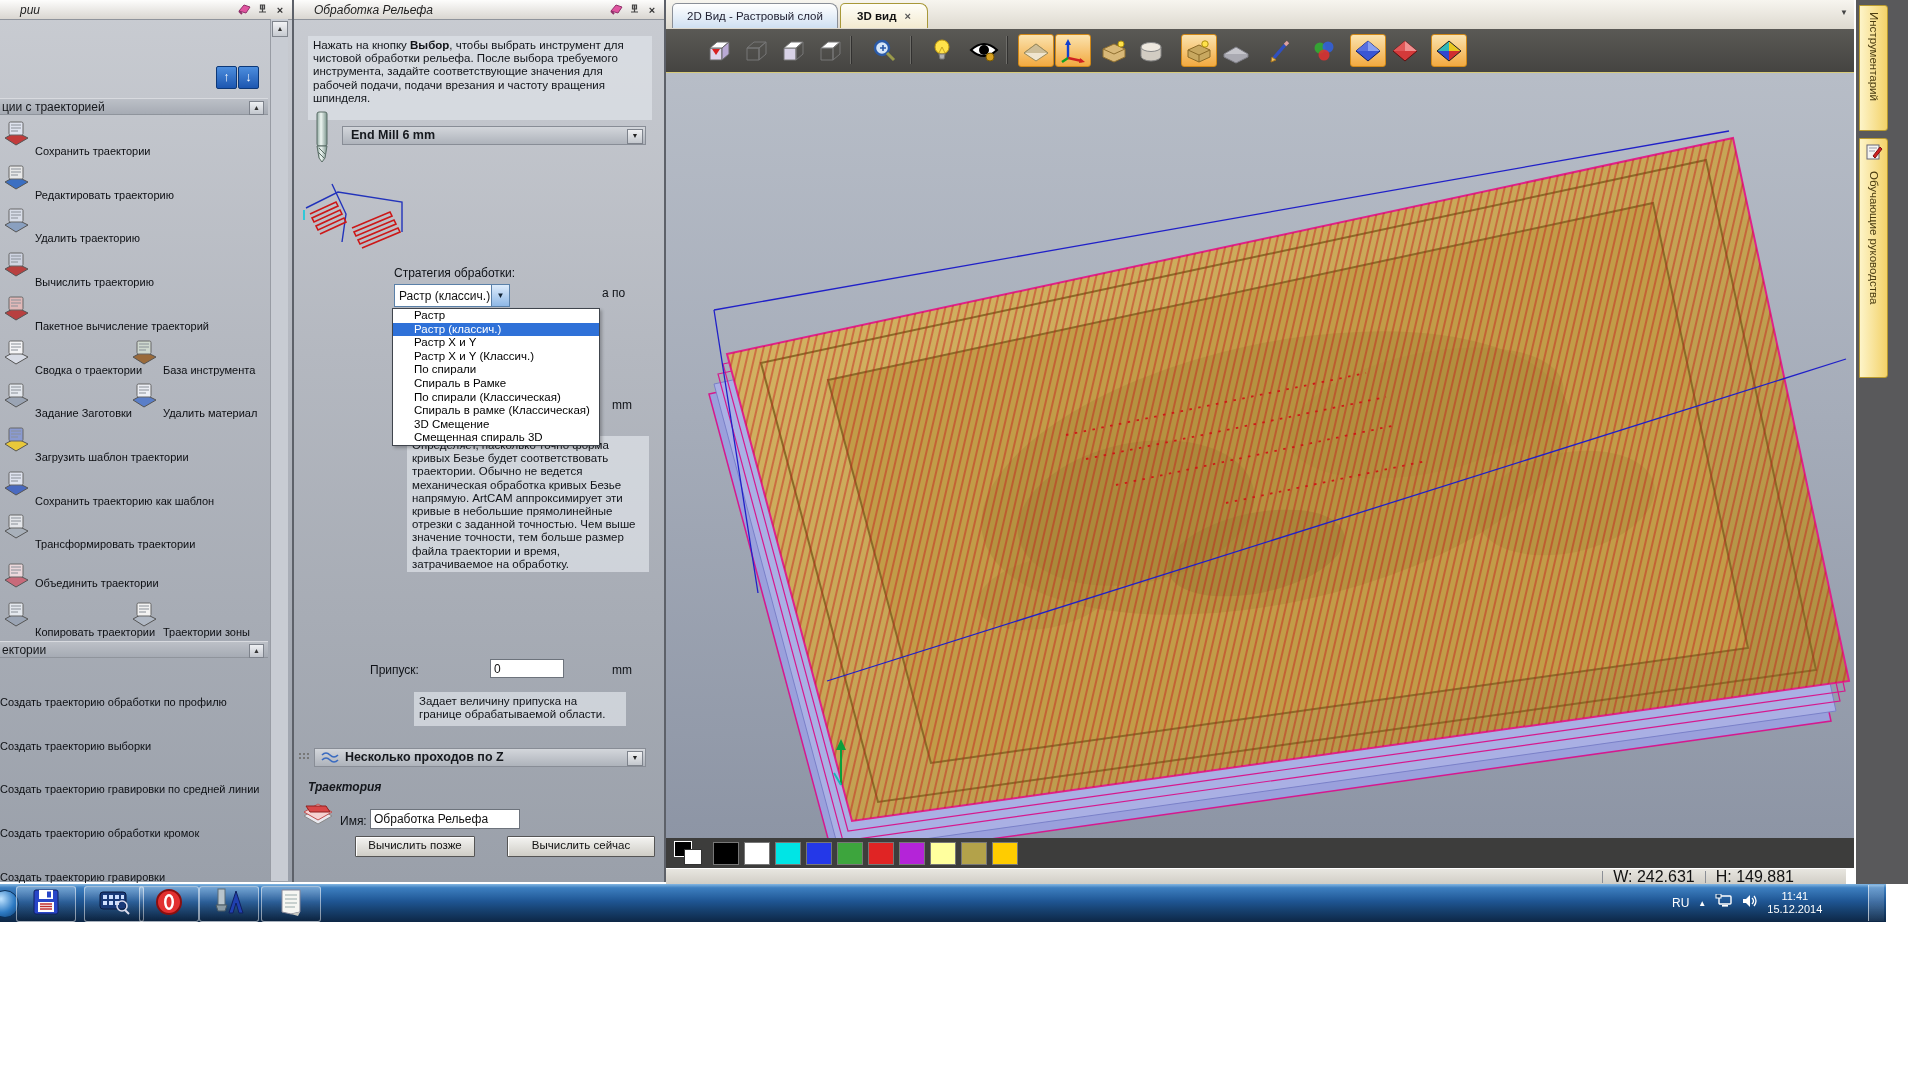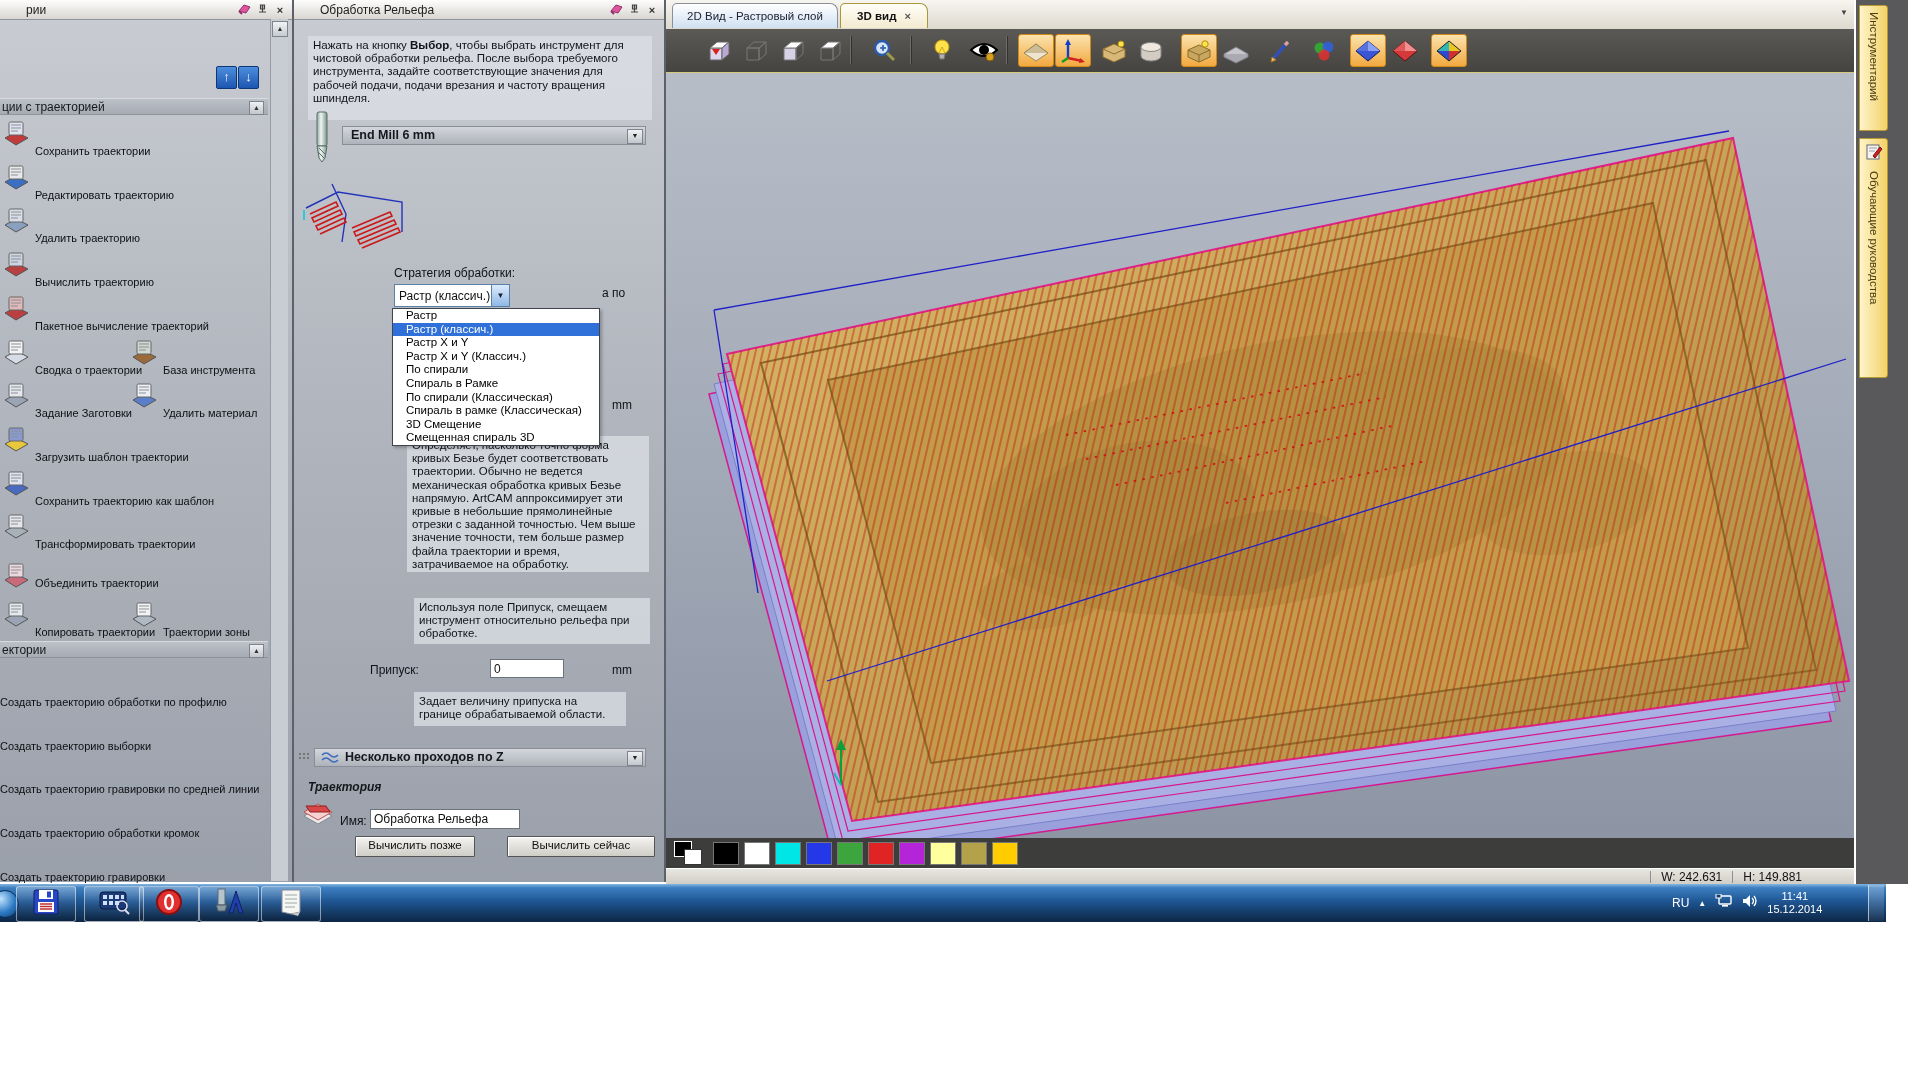--- a/index.html
+++ b/index.html
@@ -6,21 +6,21 @@
   .page{position:relative;width:1920px;height:1080px;background:#fff;overflow:hidden;
         font-family:"Liberation Sans",sans-serif;color:#111;}
   .abs{position:absolute;}
   
   .panel{position:absolute;top:0;height:882px;background:linear-gradient(180deg,#c9ccd2 0%,#b4b8c0 40%,#9aa0aa 100%);}
   #left-panel{left:0;width:292px;border-right:2px solid #5d6169;}
   #tool-panel{left:294px;width:370px;border-right:2px solid #5d6169;}
   .panel-titlebar{position:absolute;left:0;top:0;right:0;height:19px;
       background:linear-gradient(180deg,#fdfdfc,#d9d6d1);border-bottom:1px solid #8f949c;
       display:flex;align-items:center;font-size:12px;color:#222;}
-  .panel-title{margin-left:26px;white-space:nowrap;}
+  .panel-title{margin-left:20px;white-space:nowrap;font-style:italic;}
   .tb-icons{margin-left:auto;margin-right:5px;display:flex;gap:4px;align-items:center;}
   .tb-ico{width:14px;height:13px;display:inline-flex;align-items:center;justify-content:center;
       font-size:10px;color:#444;cursor:default;}
   .sec-hdr{position:absolute;left:0;width:268px;height:17px;
       background:linear-gradient(180deg,#bcc0c7,#a6abb4);border-top:1px solid #d8dadf;border-bottom:1px solid #8f949c;
       font-size:12px;color:#15171b;line-height:17px;padding-left:2px;box-sizing:border-box;}
   .sec-btn{position:absolute;right:4px;top:2px;width:13px;height:12px;background:linear-gradient(#eef0f3,#c2c6cd);
       border:1px solid #7e838c;font-size:7px;line-height:11px;text-align:center;color:#333;}
   .lp-row{position:absolute;left:0;width:268px;height:40px;}
   .lp-item{position:absolute;top:0;display:flex;align-items:center;height:40px;}
@@ -39,21 +39,21 @@
       border:1px solid #7e838c;font-size:7px;line-height:12px;text-align:center;color:#222;}
   .fld-label{position:absolute;font-size:12px;color:#0f1217;}
   .txt-input{position:absolute;background:#fff;border:1px solid #6d737c;font-size:12px;padding:1px 3px;box-sizing:border-box;
       font-family:"Liberation Sans",sans-serif;color:#111;}
   .combo{position:absolute;width:114px;height:21px;background:#fff;border:1px solid #5a80a8;display:flex;align-items:center;}
   .combo .val{flex:1;font-size:12px;padding-left:4px;white-space:nowrap;overflow:hidden;}
   .combo .arr{width:17px;height:100%;background:linear-gradient(#dcebfb,#8fb8e6);border-left:1px solid #5a80a8;
       font-size:8px;display:flex;align-items:center;justify-content:center;color:#123;}
   .dropdown{position:absolute;left:98px;top:308px;width:206px;background:#fff;border:1px solid #40454d;z-index:60;
       box-shadow:2px 2px 3px rgba(0,0,0,.25);}
-  .dd-item{height:13.6px;font-size:11.5px;line-height:13.6px;padding-left:13px;white-space:nowrap;color:#000;}
+  .dd-item{height:13.6px;font-size:11.5px;line-height:13.6px;padding-left:21px;white-space:nowrap;color:#000;}
   .dd-item.sel{background:#2f71d8;color:#fff;}
   .grip{position:absolute;width:13px;height:13px;background:
       radial-gradient(circle at 2px 2px,#777 1px,transparent 1.2px),
       radial-gradient(circle at 6px 2px,#777 1px,transparent 1.2px),
       radial-gradient(circle at 10px 2px,#777 1px,transparent 1.2px),
       radial-gradient(circle at 2px 6px,#777 1px,transparent 1.2px),
       radial-gradient(circle at 6px 6px,#777 1px,transparent 1.2px),
       radial-gradient(circle at 10px 6px,#777 1px,transparent 1.2px);}
   .cls-btn{position:absolute;height:19px;background:linear-gradient(180deg,#f4f4f2,#cfcdc6);
       border:1px solid #555;border-radius:1px;font-size:11.5px;text-align:center;line-height:17px;color:#111;
@@ -72,22 +72,22 @@
   .tbtn{position:absolute;top:5px;width:36px;height:33px;display:flex;align-items:center;justify-content:center;border-radius:3px;}
   .tbtn.hl{background:linear-gradient(#fbe3ae,#f2a940);border:1px solid #d08818;box-sizing:border-box;}
   .tsep{position:absolute;top:7px;width:1px;height:28px;background:#6e6d69;box-shadow:1px 0 0 #323130;}
   .viewport{position:absolute;left:0;top:72px;width:1188px;height:766px;
       background:linear-gradient(180deg,#b7bdc7 0%,#a5acb9 45%,#8d95a5 100%);border-top:1px solid #d6ca7a;overflow:hidden;}
   .palettebar{position:absolute;left:0;top:838px;right:0;height:30px;background:#3d3d3c;display:flex;align-items:center;}
   .swatch{width:26px;height:23px;margin-left:5px;border:1px solid #777;box-sizing:border-box;}
   .swatch-pair{position:relative;width:30px;height:24px;margin-left:8px;margin-right:4px;}
   .swatch-pair .b{position:absolute;left:0;top:0;width:16px;height:14px;background:#000;border:1px solid #fff;}
   .swatch-pair .w{position:absolute;left:10px;top:8px;width:16px;height:14px;background:#fff;border:1px solid #333;}
-  .statusbar{position:absolute;left:0;top:868px;right:0;height:16px;background:linear-gradient(#e8e6e0,#cfccc4);
-      border-top:1px solid #fff;display:flex;justify-content:flex-end;align-items:center;font-size:12px;color:#111;text-align:right;}
+  .statusbar{position:absolute;left:0;top:868px;right:8px;height:16px;background:linear-gradient(#e8e6e0,#cfccc4);
+      border-top:1px solid #fff;display:flex;justify-content:flex-end;align-items:center;font-size:16px;color:#111;text-align:right;}
   .status-seg{border-left:1px solid #8b8f96;padding:0 10px;height:12px;line-height:12px;}
   
   #right-strip{position:absolute;left:1856px;top:0;width:52px;height:884px;background:#59595b;}
   .vtab{position:absolute;left:3px;width:27px;background:linear-gradient(90deg,#fdf4c8,#f3d269);border:1px solid #b89a30;
       border-radius:0 3px 3px 0;display:flex;flex-direction:column;align-items:center;}
   .vtab .vtxt{writing-mode:vertical-rl;font-size:11.5px;color:#4a3c10;padding:6px 0;white-space:nowrap;}
   
   #taskbar{position:absolute;left:0;top:884px;width:1886px;height:38px;
       background:linear-gradient(180deg,#84b7e2 0%,#3d7fc0 10%,#1f5694 45%,#16406e 70%,#0d2746 100%);}
   .task-btn{position:absolute;top:2px;width:58px;height:34px;border:1px solid rgba(255,255,255,.5);border-radius:3px;
@@ -380,21 +380,20 @@
         <div class="dd-item">По спирали</div>
         <div class="dd-item">Спираль в Рамке</div>
         <div class="dd-item">По спирали (Классическая)</div>
         <div class="dd-item">Спираль в рамке (Классическая)</div>
         <div class="dd-item">3D Смещение</div>
         <div class="dd-item">Смещенная спираль 3D</div>
       </div>
 
     <div class="info-box" style="left:113px;top:436px;width:242px;height:136px;">Определяет, насколько точно форма кривых Безье будет соответствовать траектории. Обычно не ведется механическая обработка кривых Безье напрямую. ArtCAM аппроксимирует эти кривые в небольшие прямолинейные отрезки с заданной точностью. Чем выше значение точности, тем больше размер файла траектории и время, затрачиваемое на обработку.</div>
 
-    <div class="info-box" style="left:120px;top:598px;width:236px;height:46px;">Используя поле Припуск, смещаем инструмент относительно рельефа при обработке.</div>
     <span class="fld-label" style="left:76px;top:663px;">Припуск:</span>
     <input class="txt-input" style="left: 196px; top: 659px; width: 74px; height: 19px;" value="0">
     <span class="fld-label" style="left:318px;top:663px;">mm</span>
     <div class="info-box" style="left:120px;top:692px;width:212px;height:34px;">Задает величину припуска на границе обрабатываемой области.</div>
 
     <span class="grip" style="left:4px;top:752px;"></span>
     <div class="hdr-bar" style="left:20px;top:748px;width:332px;padding-left:30px;">
       <span class="abs" style="left:6px;top:2px;">
         <svg width="20" height="14" viewBox="0 0 20 14">
             <path d="M1 4 Q5 0 9 4 T17 4 M1 9 Q5 5 9 9 T17 9" fill="none" stroke="#3a6bc0" stroke-width="1.6"></path>

